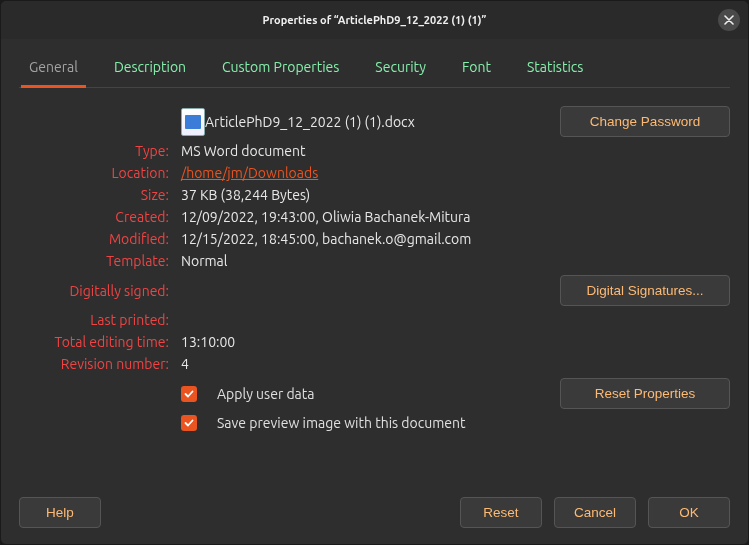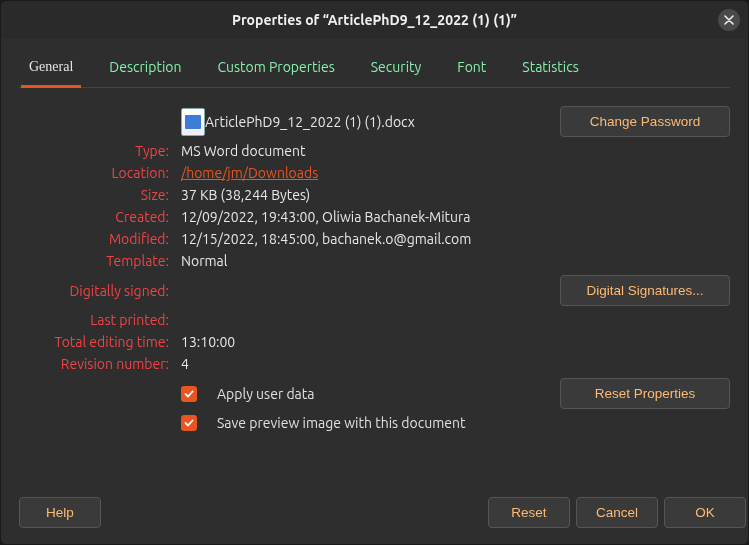--- a/index.html
+++ b/index.html
@@ -28,21 +28,21 @@
     display: flex;
     align-items: center;
     justify-content: center;
     position: relative;
     background: #2a2a2a;
     border-radius: 6px 6px 0 0;
   }
   .titlebar-title {
     font-weight: bold;
     color: #f0f0f0;
-    font-size: 14px;
+    font-size: 11px;
   }
   .close-btn {
     position: absolute;
     right: 8px;
     top: 8px;
     width: 22px;
     height: 22px;
     border-radius: 50%;
     background: #4a4a4a;
     display: flex;
@@ -64,22 +64,21 @@
     border-bottom: 1px solid #444;
     padding: 0 6px;
   }
   .tab {
     padding: 10px 4px 12px 4px;
     cursor: pointer;
     color: #86efac;
     position: relative;
   }
   .tab.active {
-    color: #e5e5e5;
-    font-family: Liberation Serif, serif;
+    color: #a3a3a3;
   }
   .tab.active::after {
     content: "";
     position: absolute;
     left: -4px; right: -4px; bottom: -1px;
     height: 3px;
     background: #e95420;
   }
   .content {
     padding: 18px 0 0 0;
@@ -146,22 +145,22 @@
     background: #e95420;
     display: flex;
     align-items: center;
     justify-content: center;
     color: #fff;
     font-size: 12px;
     cursor: pointer;
   }
   .footer {
     display: flex;
-    padding: 14px 2px 16px 18px;
-    gap: 6px;
+    padding: 14px 18px 16px 18px;
+    gap: 12px;
   }
   .footer .spacer { flex:1; }
   .footer .btn { min-width: 82px; }
 </style>
 </head>
 <body>
 
 <div class="dialog">
   <div class="titlebar">
     <span class="titlebar-title">Properties of “ArticlePhD9_12_2022 (1) (1)”</span>

